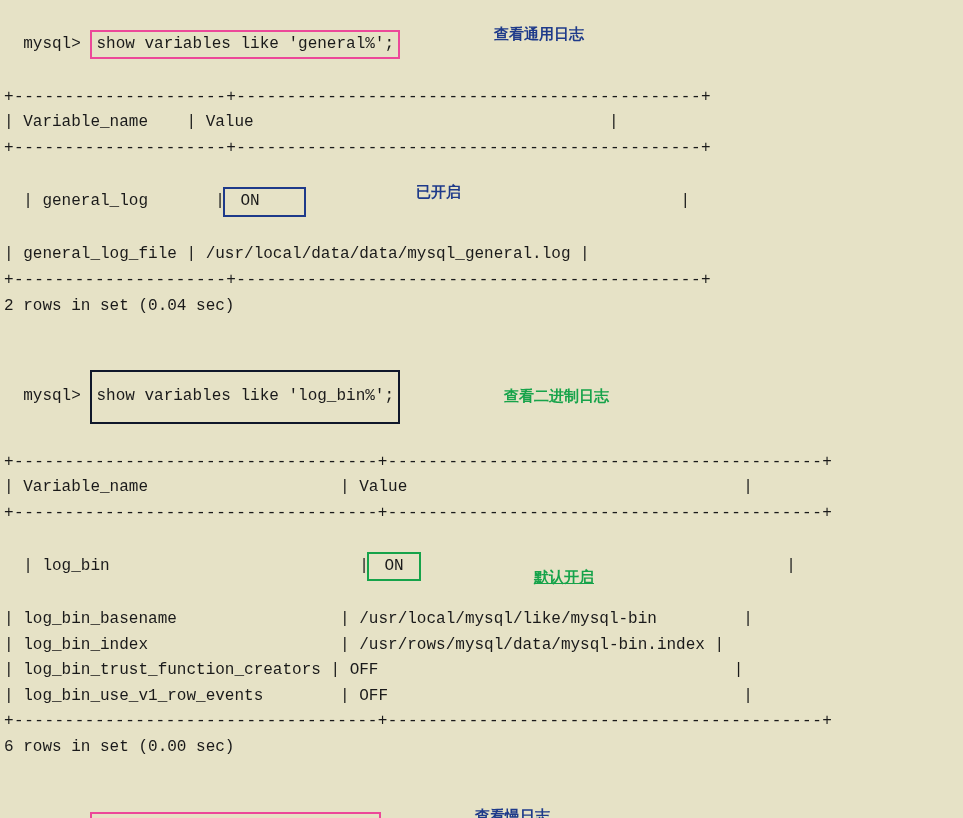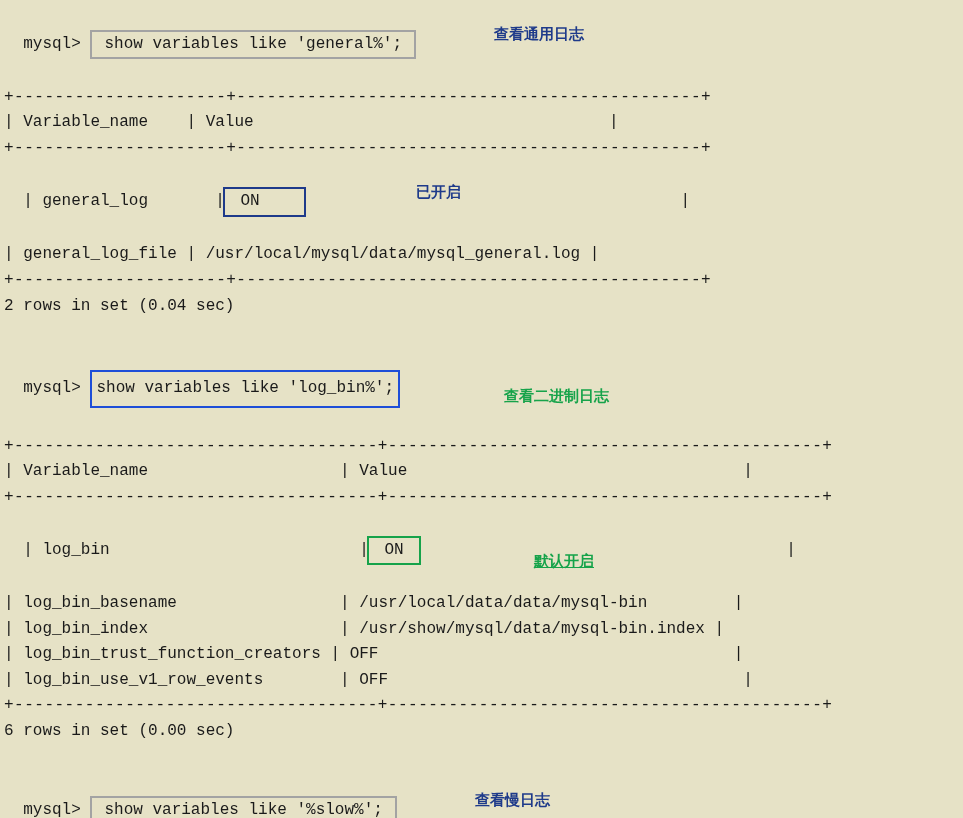--- a/index.html
+++ b/index.html
@@ -15,27 +15,27 @@
       box-sizing: border-box;
     }
     .line {
       white-space: pre;
       position: relative;
     }
     .prompt {
       display: inline;
     }
     .cmd-box-blue {
-      border: 2px solid #a3a3a3;
-      padding: 0 12px;
+      border: 2px solid #ec4899;
+      padding: 0 4px;
       display: inline-block;
     }
     .cmd-box-green {
-      border: 2px solid #1d4ed8;
-      padding: 4px 4px;
+      border: 2px solid #0f172a;
+      padding: 12px 4px;
       display: inline-block;
     }
     .val-box-blue {
       border: 2px solid #1e3a8a;
       padding: 0 6px;
       display: inline-block;
       margin-left: -2px;
     }
     .val-box-green {
       border: 2px solid #16a34a;
@@ -70,38 +70,38 @@
   <span class="prompt">mysql&gt;</span> <span class="cmd-box-blue">show variables like 'general%';</span>
   <span class="annotation-blue" style="left:490px; top:0;">查看通用日志</span>
 </div>
 <div class="line dashrow">+---------------------+----------------------------------------------+</div>
 <div class="line">| Variable_name    | Value                                     |</div>
 <div class="line dashrow">+---------------------+----------------------------------------------+</div>
 <div class="line">
   <span>| general_log       |</span><span class="val-box-blue"> ON    </span><span>                                       |</span>
   <span class="annotation-blue" style="left:412px; top:0;">已开启</span>
 </div>
-<div class="line">| general_log_file | /usr/local/mysql/data/mysql_general.log |</div>
+<div class="line">| general_log_file | /usr/local/data/data/mysql_general.log |</div>
 <div class="line dashrow">+---------------------+----------------------------------------------+</div>
 <div class="line">2 rows in set (0.04 sec)</div>
 <div class="line">&nbsp;</div>
 
 <div class="line">
   <span class="prompt">mysql&gt;</span> <span class="cmd-box-green">show variables like 'log_bin%';</span>
   <span class="annotation-green" style="left:500px; top:0;">查看二进制日志</span>
 </div>
 <div class="line dashrow">+------------------------------------+-------------------------------------------+</div>
 <div class="line">| Variable_name                    | Value                                   |</div>
 <div class="line dashrow">+------------------------------------+-------------------------------------------+</div>
 <div class="line">
   <span>| log_bin                          |</span><span class="val-box-green"> ON </span><span>                                      |</span>
   <span class="annotation-green" style="left:530px; top:0;text-decoration:underline;">默认开启</span>
 </div>
-<div class="line">| log_bin_basename                 | /usr/local/data/data/mysql-bin         |</div>
-<div class="line">| log_bin_index                    | /usr/show/mysql/data/mysql-bin.index |</div>
+<div class="line">| log_bin_basename                 | /usr/local/mysql/like/mysql-bin         |</div>
+<div class="line">| log_bin_index                    | /usr/rows/mysql/data/mysql-bin.index |</div>
 <div class="line">| log_bin_trust_function_creators | OFF                                     |</div>
 <div class="line">| log_bin_use_v1_row_events        | OFF                                     |</div>
 <div class="line dashrow">+------------------------------------+-------------------------------------------+</div>
 <div class="line">6 rows in set (0.00 sec)</div>
 <div class="line">&nbsp;</div>
 
 <div class="line">
   <span class="prompt">mysql&gt;</span> <span class="cmd-box-blue">show variables like '%slow%';</span>
   <span class="annotation-blue" style="left:471px; top:0;">查看慢日志</span>
 </div>

